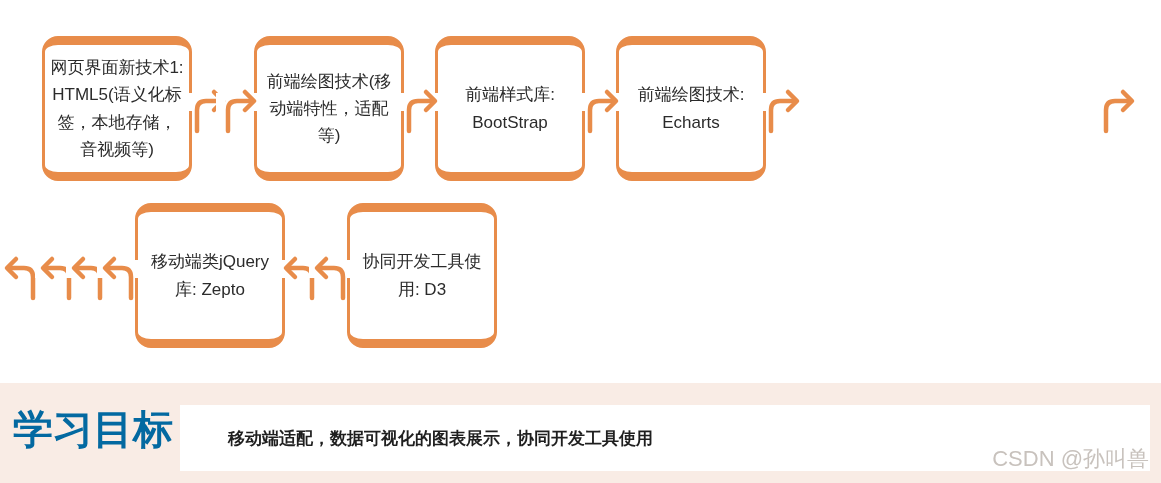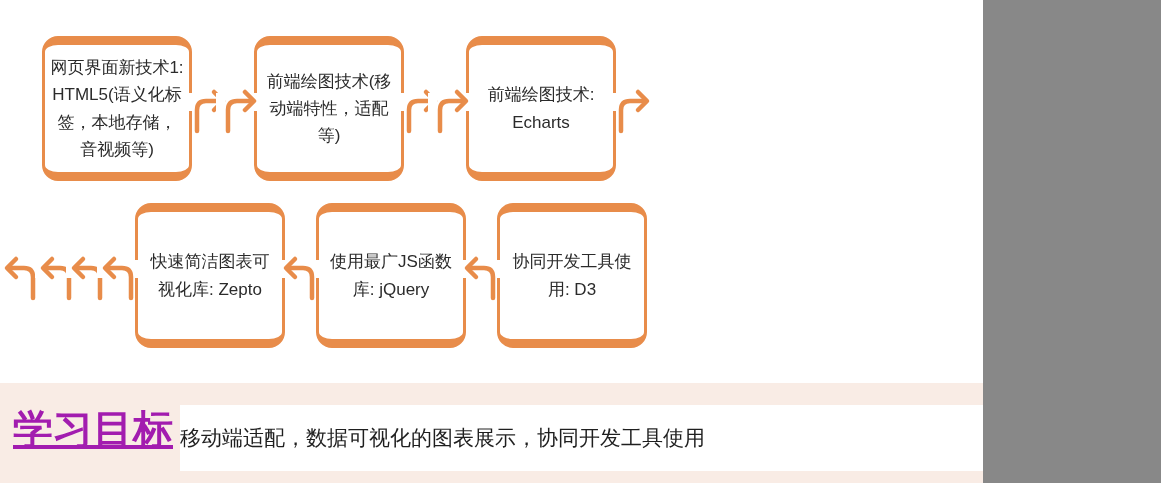--- a/index.html
+++ b/index.html
@@ -5,21 +5,21 @@
   :root{
     --accent:#E88C4A;
     --ink:#2b2b2b;
     --footer-bg:#F9ECE5;
     --watermark:#C8C2BD;
   }
   *{margin:0;padding:0;box-sizing:border-box;}
   html,body{background:#888;}
   body{font-family:"Liberation Sans","DejaVu Sans",sans-serif;}
   .canvas{
-    position:relative;width:983px;height:483px;background:#ffffff;overflow:hidden;
+    position:relative;width:1161px;height:483px;background:#ffffff;overflow:hidden;
   }
   .flow{position:absolute;left:42px;top:36px;width:1055px;}
   .flow-row{display:flex;position:relative;}
   .flow-row.second{margin-top:22px;}
   .node{
     width:150px;height:145px;flex:0 0 150px;
     border:3px solid var(--accent);
     border-top-width:9px;border-bottom-width:9px;
     border-radius:16px;
     display:flex;align-items:center;justify-content:center;
@@ -44,28 +44,28 @@
   .arrow-stroke{fill:none;stroke:var(--accent);stroke-width:4.5;
     stroke-linecap:round;stroke-linejoin:round;}
   .border-gap{fill:#ffffff;}
   .footer{
     position:absolute;left:0;top:383px;width:1161px;height:100px;
     background:var(--footer-bg);
   }
   .footer-heading{
     position:absolute;left:13px;top:0;height:92px;
     display:flex;align-items:center;
-    font-size:40px;font-weight:800;color:#a21caf;text-decoration:underline;
+    font-size:40px;font-weight:800;color:#0369a1;
   }
   .footer-panel{
     position:absolute;left:180px;top:22px;width:970px;height:66px;
     background:#ffffff;display:flex;align-items:center;
   }
   .footer-text{
-    font-size:21px;font-weight:400;color:#1f1f1f;
+    margin-left:48px;font-size:17px;font-weight:700;color:#1f1f1f;
   }
   .watermark{
     position:absolute;right:12px;bottom:9px;
     font-size:22px;color:var(--watermark);
   }
 </style>
 </head>
 <body>
 
 <div class="canvas">
@@ -96,20 +96,23 @@
         <span class="node-label">前端绘图技术(移动端特性，适配等)</span>
       </div>
       <div class="gutter">
         <svg width="46" height="64" viewBox="0 0 46 64">
           <rect class="border-gap" x="0" y="16" width="9" height="18"></rect>
           <rect class="border-gap" x="37" y="16" width="9" height="18"></rect>
           <path class="arrow-stroke" d="M12 54 L12 33 Q12 24 21 24 L37 24"></path>
           <path class="arrow-stroke" d="M29 15 L38 24 L29 33"></path>
         </svg>
       </div>
+      <div class="node">
+        <span class="node-label">前端样式库: BootStrap</span>
+      </div>
       <div class="gutter">
         <svg width="46" height="64" viewBox="0 0 46 64">
           <rect class="border-gap" x="0" y="16" width="9" height="18"></rect>
           <rect class="border-gap" x="37" y="16" width="9" height="18"></rect>
           <path class="arrow-stroke" d="M12 54 L12 33 Q12 24 21 24 L37 24"></path>
           <path class="arrow-stroke" d="M29 15 L38 24 L29 33"></path>
         </svg>
       </div>
       <div class="node">
         <span class="node-label">前端绘图技术: Echarts</span>
@@ -157,32 +160,29 @@
       </div>
       <div class="gutter">
         <svg width="46" height="64" viewBox="0 0 46 64">
           <rect class="border-gap" x="0" y="16" width="9" height="18"></rect>
           <rect class="border-gap" x="37" y="16" width="9" height="18"></rect>
           <path class="arrow-stroke" d="M34 54 L34 33 Q34 24 25 24 L9 24"></path>
           <path class="arrow-stroke" d="M17 15 L8 24 L17 33"></path>
         </svg>
       </div>
       <div class="node">
-        <span class="node-label">快速简洁图表可视化库: Zepto</span>
-      </div>
-      <div class="gutter">
-        <svg width="46" height="64" viewBox="0 0 46 64">
-          <rect class="border-gap" x="0" y="16" width="9" height="18"></rect>
-          <rect class="border-gap" x="37" y="16" width="9" height="18"></rect>
-          <path class="arrow-stroke" d="M34 54 L34 33 Q34 24 25 24 L9 24"></path>
-          <path class="arrow-stroke" d="M17 15 L8 24 L17 33"></path>
-        </svg>
-      </div>
-      <div class="node">
-        <span class="node-label">使用最广JS函数库: jQuery</span>
+        <span class="node-label">移动端类jQuery库: Zepto</span>
+      </div>
+      <div class="gutter">
+        <svg width="46" height="64" viewBox="0 0 46 64">
+          <rect class="border-gap" x="0" y="16" width="9" height="18"></rect>
+          <rect class="border-gap" x="37" y="16" width="9" height="18"></rect>
+          <path class="arrow-stroke" d="M34 54 L34 33 Q34 24 25 24 L9 24"></path>
+          <path class="arrow-stroke" d="M17 15 L8 24 L17 33"></path>
+        </svg>
       </div>
       <div class="gutter">
         <svg width="46" height="64" viewBox="0 0 46 64">
           <rect class="border-gap" x="0" y="16" width="9" height="18"></rect>
           <rect class="border-gap" x="37" y="16" width="9" height="18"></rect>
           <path class="arrow-stroke" d="M34 54 L34 33 Q34 24 25 24 L9 24"></path>
           <path class="arrow-stroke" d="M17 15 L8 24 L17 33"></path>
         </svg>
       </div>
       <div class="node">

